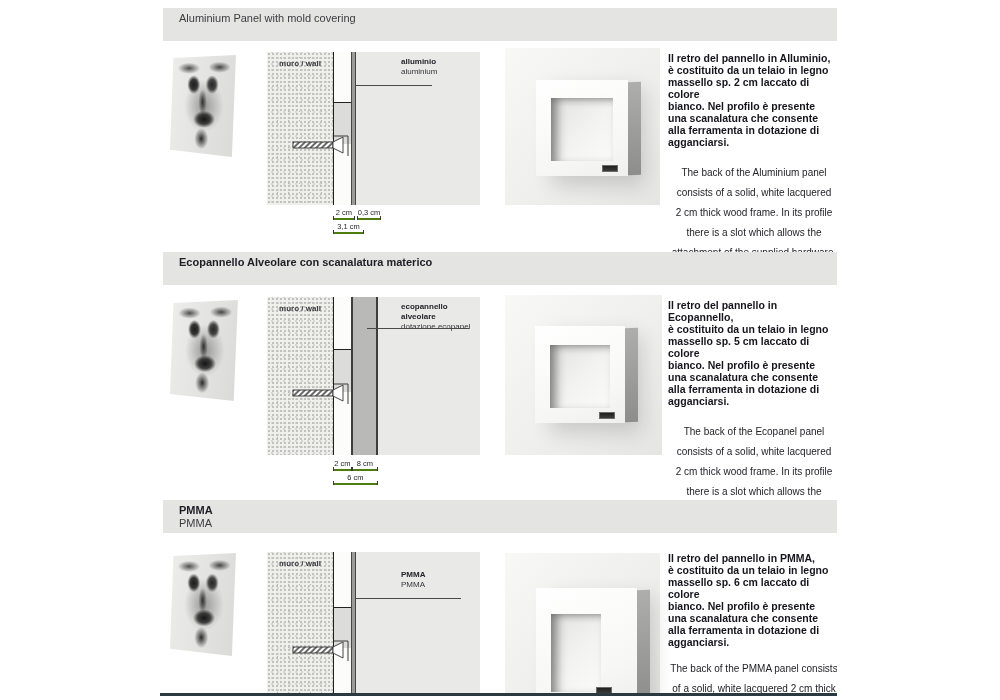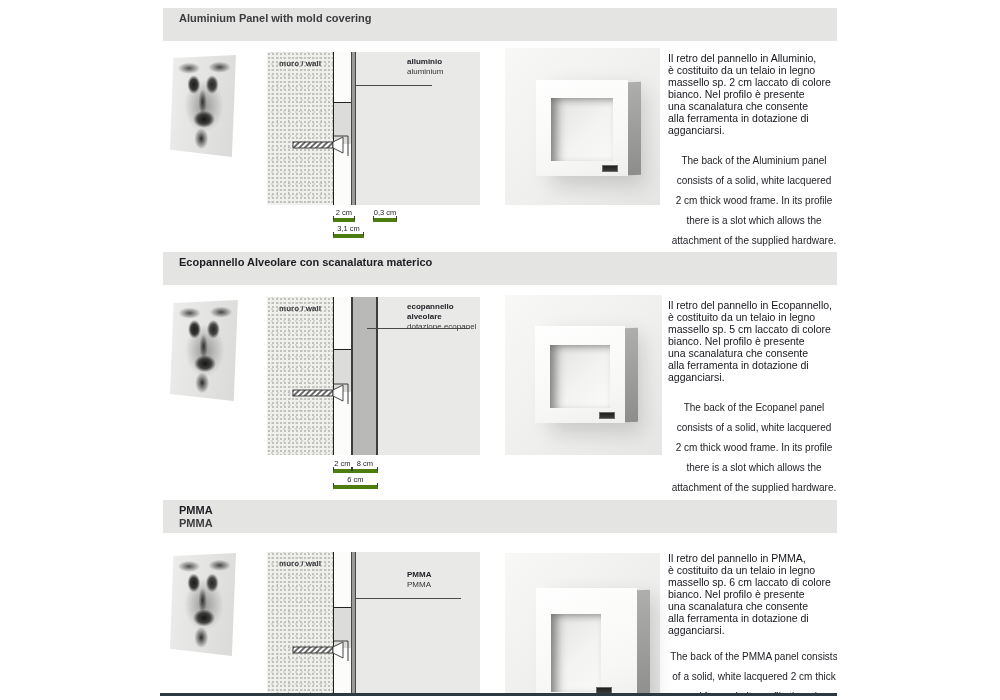--- a/index.html
+++ b/index.html
@@ -8,21 +8,21 @@
     background:#ffffff;
     font-family:"Liberation Sans", sans-serif;
     -webkit-font-smoothing:antialiased;
   }
   .content{position:absolute;left:163px;top:0;width:674px;height:700px;}
 
   
   .sec-header{position:absolute;left:0;width:674px;height:33px;background:#e4e4e2;
     padding:4px 0 0 16px;box-sizing:border-box;}
   .sec-header .t1{font-size:11px;font-weight:bold;color:#1d1d24;line-height:13px;}
-  .sec-header .t2{font-size:11px;color:#3c3c40;line-height:13px;font-weight:bold;}
+  .sec-header .t2{font-size:11px;color:#3c3c40;line-height:13px;}
   #hdr1{top:8px;} #hdr2{top:252px;} #hdr3{top:500px;}
 
   
   .row{position:absolute;left:0;width:674px;}
   #row1{top:48px;height:197px;}
   #row2{top:295px;height:198px;}
   #row3{top:545px;height:149px;overflow:hidden;}
 
   
   .artwork{position:absolute;left:7px;top:7px;width:68px;height:102px;
@@ -66,39 +66,39 @@
   .panel-area.after-thin{left:89px;}
   .panel-area.after-thick{left:111px;}
   .bracket{position:absolute;left:67px;width:17px;background:#dcdcda;border-top:1px solid #222;}
   #row1 .bracket{top:50px;height:41px;}
   #row2 .bracket{top:52px;height:42px;}
   #row3 .bracket{top:55px;height:40px;}
   .screw{position:absolute;}
   #row1 .screw{left:24px;top:80px;}
   #row2 .screw{left:24px;top:83px;}
   #row3 .screw{left:24px;top:85px;}
-  .panel-label{position:absolute;left:140px;font-size:8px;line-height:10px;}
+  .panel-label{position:absolute;left:134px;font-size:8px;line-height:10px;}
   .panel-label .l1{font-weight:bold;color:#23232a;}
   .panel-label .l2{color:#35353a;}
   #row1 .panel-label{top:5px;} #row2 .panel-label{top:5px;} #row3 .panel-label{top:18px;}
   .pointer-line{position:absolute;border-top:1px solid #4a4a4a;}
   #row1 .pointer-line{left:89px;top:33px;width:76px;}
   #row2 .pointer-line{left:100px;top:31px;width:102px;}
   #row3 .pointer-line{left:89px;top:46px;width:105px;}
 
   
   .dims{position:absolute;left:104px;font-size:7.5px;color:#26262a;}
   #row1 .dims{top:160px;} #row2 .dims{top:164px;}
   .dimrow{white-space:nowrap;}
-  .dim{display:inline-block;text-align:center;border-bottom:4px solid #4d7c0f;
+  .dim{display:inline-block;text-align:center;border-bottom:2px solid #4d7c0f;
     padding-bottom:1px;position:relative;vertical-align:top;}
   .dim::before,.dim::after{content:"";position:absolute;bottom:-2px;width:1px;height:4px;background:#3a3a3a;}
   .dim::before{left:0;} .dim::after{right:0;}
   #row1 .dim.a{margin-left:66px;width:22px;}
-  #row1 .dim.b{width:24px;margin-left:18px;}
+  #row1 .dim.b{width:24px;margin-left:2px;}
   #row1 .dim.total{margin-left:66px;width:31px;margin-top:2px;}
   #row2 .dim.a{margin-left:66px;width:19px;}
   #row2 .dim.b{width:26px;}
   #row2 .dim.total{margin-left:66px;width:45px;margin-top:2px;}
 
   
   .photo{position:absolute;left:342px;
     background:linear-gradient(135deg,#f8f8f7 0%,#efefed 55%,#e5e5e3 100%);}
   #row1 .photo{top:0;width:155px;height:157px;}
   #row2 .photo{top:0;width:157px;height:160px;}
@@ -116,21 +116,21 @@
   #row2 .opening{left:15px;top:19px;width:60px;height:63px;}
   #row3 .opening{left:15px;top:26px;width:50px;height:78px;}
   .chip{position:absolute;width:16px;height:7px;background:linear-gradient(#1f1f1d,#3c3c3a);
     border:1px solid #6a6a68;box-sizing:border-box;}
   #row1 .chip{left:66px;top:85px;}
   #row2 .chip{left:64px;top:86px;}
   #row3 .chip{left:60px;top:99px;}
 
   
   .desc{position:absolute;left:505px;top:4px;width:172px;}
-  .desc .it{font-size:10.5px;font-weight:normal;color:#15151d;line-height:12px;white-space:pre-line;}
+  .desc .it{font-size:10.5px;font-weight:bold;color:#15151d;line-height:12px;white-space:pre-line;}
   .desc .en{margin-top:15px;font-size:10px;color:#232329;line-height:20px;white-space:pre-line;text-align:center;}
   #row3 .desc{top:7px;}
   #row3 .desc .en{margin-top:11px;}
 
   
   .footer-rule{position:absolute;left:160px;top:693px;width:677px;height:3px;background:#2b3a41;}
 </style>
 </head>
 <body>
 

